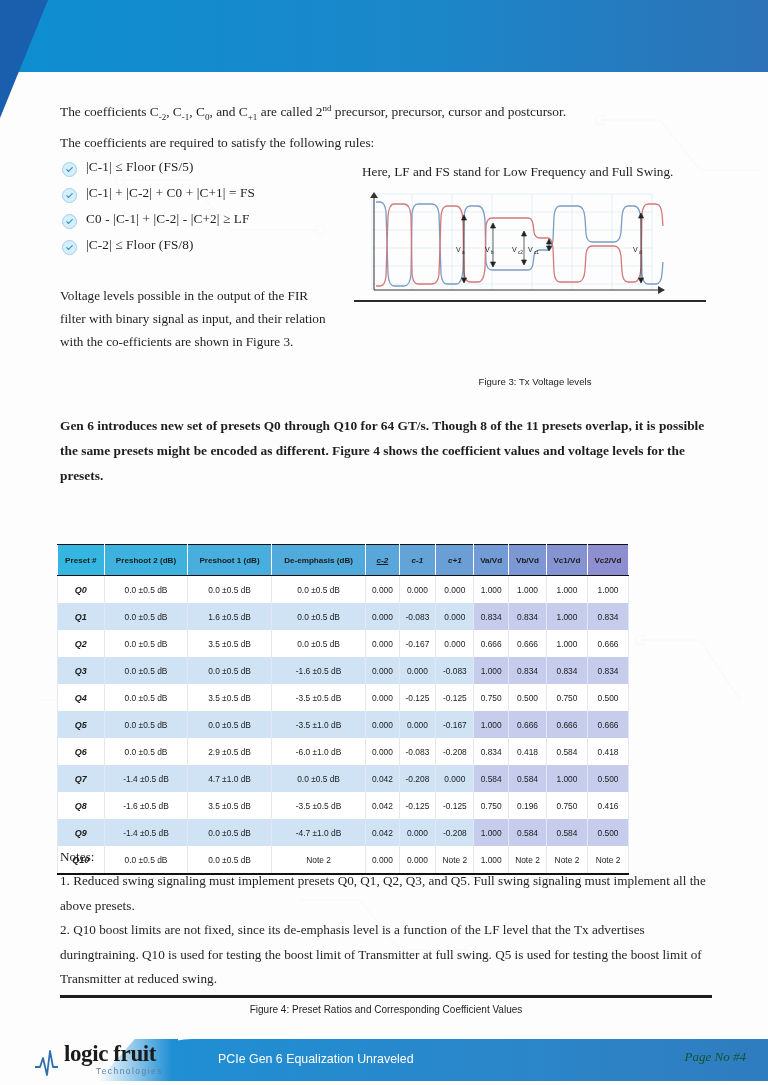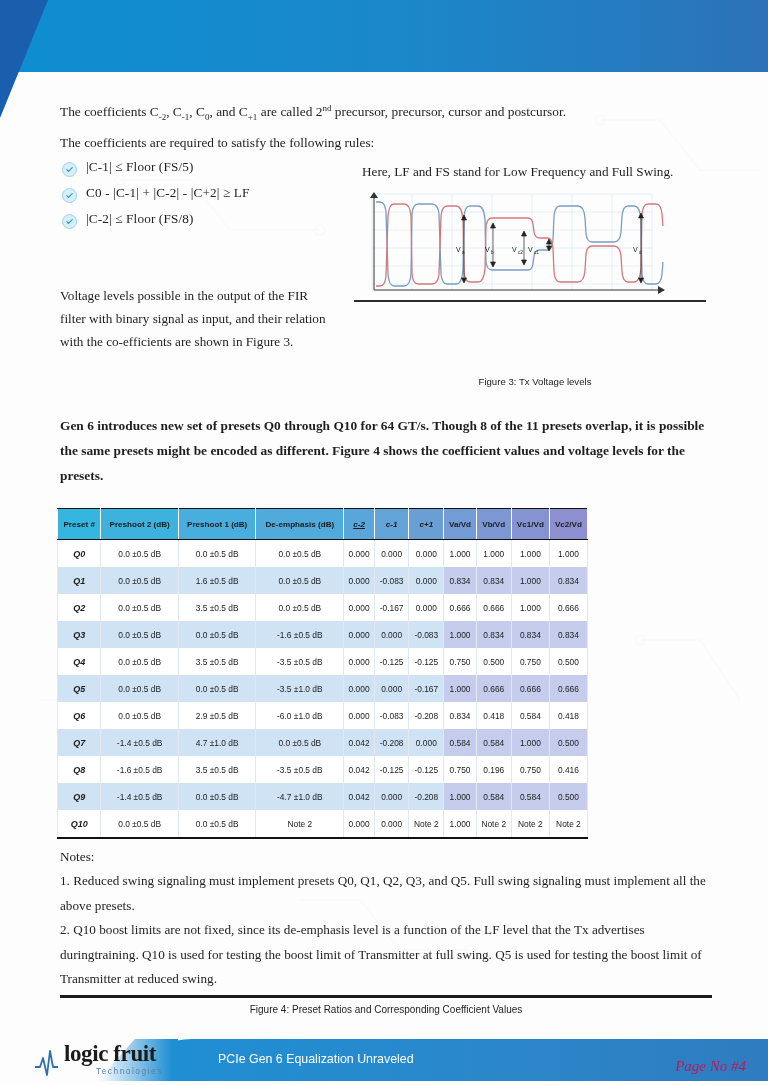--- a/index.html
+++ b/index.html
@@ -52,22 +52,22 @@
   .fig3-form .vv{width:86px;}
   .fig3-cap{position:absolute;left:5px;top:186px;width:356px;text-align:center;
     font-family:"Liberation Sans",sans-serif;font-size:9.6px;color:#232323;}
 
   
   .blk-gen6{position:absolute;left:60px;top:413px;width:652px;font-weight:bold;}
   .blk-gen6 .para{font-size:13.4px;line-height:25px;}
 
   
   .tbl-wrap{position:absolute;left:57px;top:508px;width:654px;}
-  table.preset{border-collapse:collapse;width:531px;
-    font-family:"Liberation Sans",sans-serif;}
+  table.preset{border-collapse:collapse;width:572px;
+    font-family:"Liberation Sans",sans-serif;margin-top:36px;}
   table.preset th{
     font-size:8.1px;font-weight:700;color:#1b1b1b;
     height:30px;padding:0 2px;text-align:center;
     border-left:1px solid #ffffff;border-right:1px solid #ffffff;
     border-top:1.6px solid #111;border-bottom:1.6px solid #111;
   }
   table.preset td{
     font-size:8.4px;color:#1b1b1b;height:27px;padding:0 2px;text-align:center;
     border-left:1px solid #e3e7ef;border-right:1px solid #e3e7ef;
   }
@@ -89,22 +89,22 @@
   
   .footer{position:absolute;left:0;bottom:0;width:768px;height:52px;}
   .footer-band{position:absolute;left:150px;top:6px;width:618px;height:42px;
     background:linear-gradient(90deg,#1f8fd4 0%,#2b86c9 60%,#2f7cc0 100%);
     border-top-left-radius:42px 22px;}
   .footer-band:after{content:"";position:absolute;left:-52px;top:0;width:80px;height:42px;
     background:linear-gradient(90deg,#ffffff 0%,#1f8fd4 92%);
     clip-path:polygon(46% 0,100% 0,100% 100%,0 100%);}
   .footer-title{position:absolute;left:218px;top:19px;
     font-family:"Liberation Sans",sans-serif;font-size:12.4px;color:#ffffff;}
-  .footer-page{position:absolute;right:22px;top:25px;
-    font-family:"Liberation Serif",serif;font-style:italic;font-size:15px;color:#be185d;}
+  .footer-page{position:absolute;right:22px;top:16px;
+    font-family:"Liberation Serif",serif;font-style:italic;font-size:13px;color:#14532d;}
   .logo{position:absolute;left:34px;top:6px;width:150px;height:44px;}
   .logo-wave{position:absolute;left:0;top:10px;}
   .logo-name{position:absolute;left:30px;top:2px;
     font-family:"Liberation Serif",serif;font-weight:700;font-size:23px;
     color:#1b1b1b;letter-spacing:-.4px;}
   .logo-sub{position:absolute;left:62px;top:27px;
     font-family:"Liberation Sans",sans-serif;font-size:8.4px;
     color:#5b7fa6;letter-spacing:1.5px;}
 </style>
 </head>
@@ -145,20 +145,28 @@
   </div>
 
   <div class="rules">
     <div class="rule-row">
       <span class="check">
         <svg width="9" height="9" viewBox="0 0 10 10">
             <path d="M2 5.2 L4 7.2 L8 2.8" stroke="#2e9ccb" stroke-width="1.3" fill="none" stroke-linecap="round" stroke-linejoin="round"></path>
           </svg>
       </span>
       <span class="rule-text">|C-1| ≤ Floor (FS/5)</span>
+    </div>
+    <div class="rule-row">
+      <span class="check">
+        <svg width="9" height="9" viewBox="0 0 10 10">
+            <path d="M2 5.2 L4 7.2 L8 2.8" stroke="#2e9ccb" stroke-width="1.3" fill="none" stroke-linecap="round" stroke-linejoin="round"></path>
+          </svg>
+      </span>
+      <span class="rule-text">|C-1| + |C-2| + C0 + |C+1| = FS</span>
     </div>
     <div class="rule-row">
       <span class="check">
         <svg width="9" height="9" viewBox="0 0 10 10">
             <path d="M2 5.2 L4 7.2 L8 2.8" stroke="#2e9ccb" stroke-width="1.3" fill="none" stroke-linecap="round" stroke-linejoin="round"></path>
           </svg>
       </span>
       <span class="rule-text">C0 - |C-1| + |C-2| - |C+2| ≥ LF</span>
     </div>
     <div class="rule-row">

